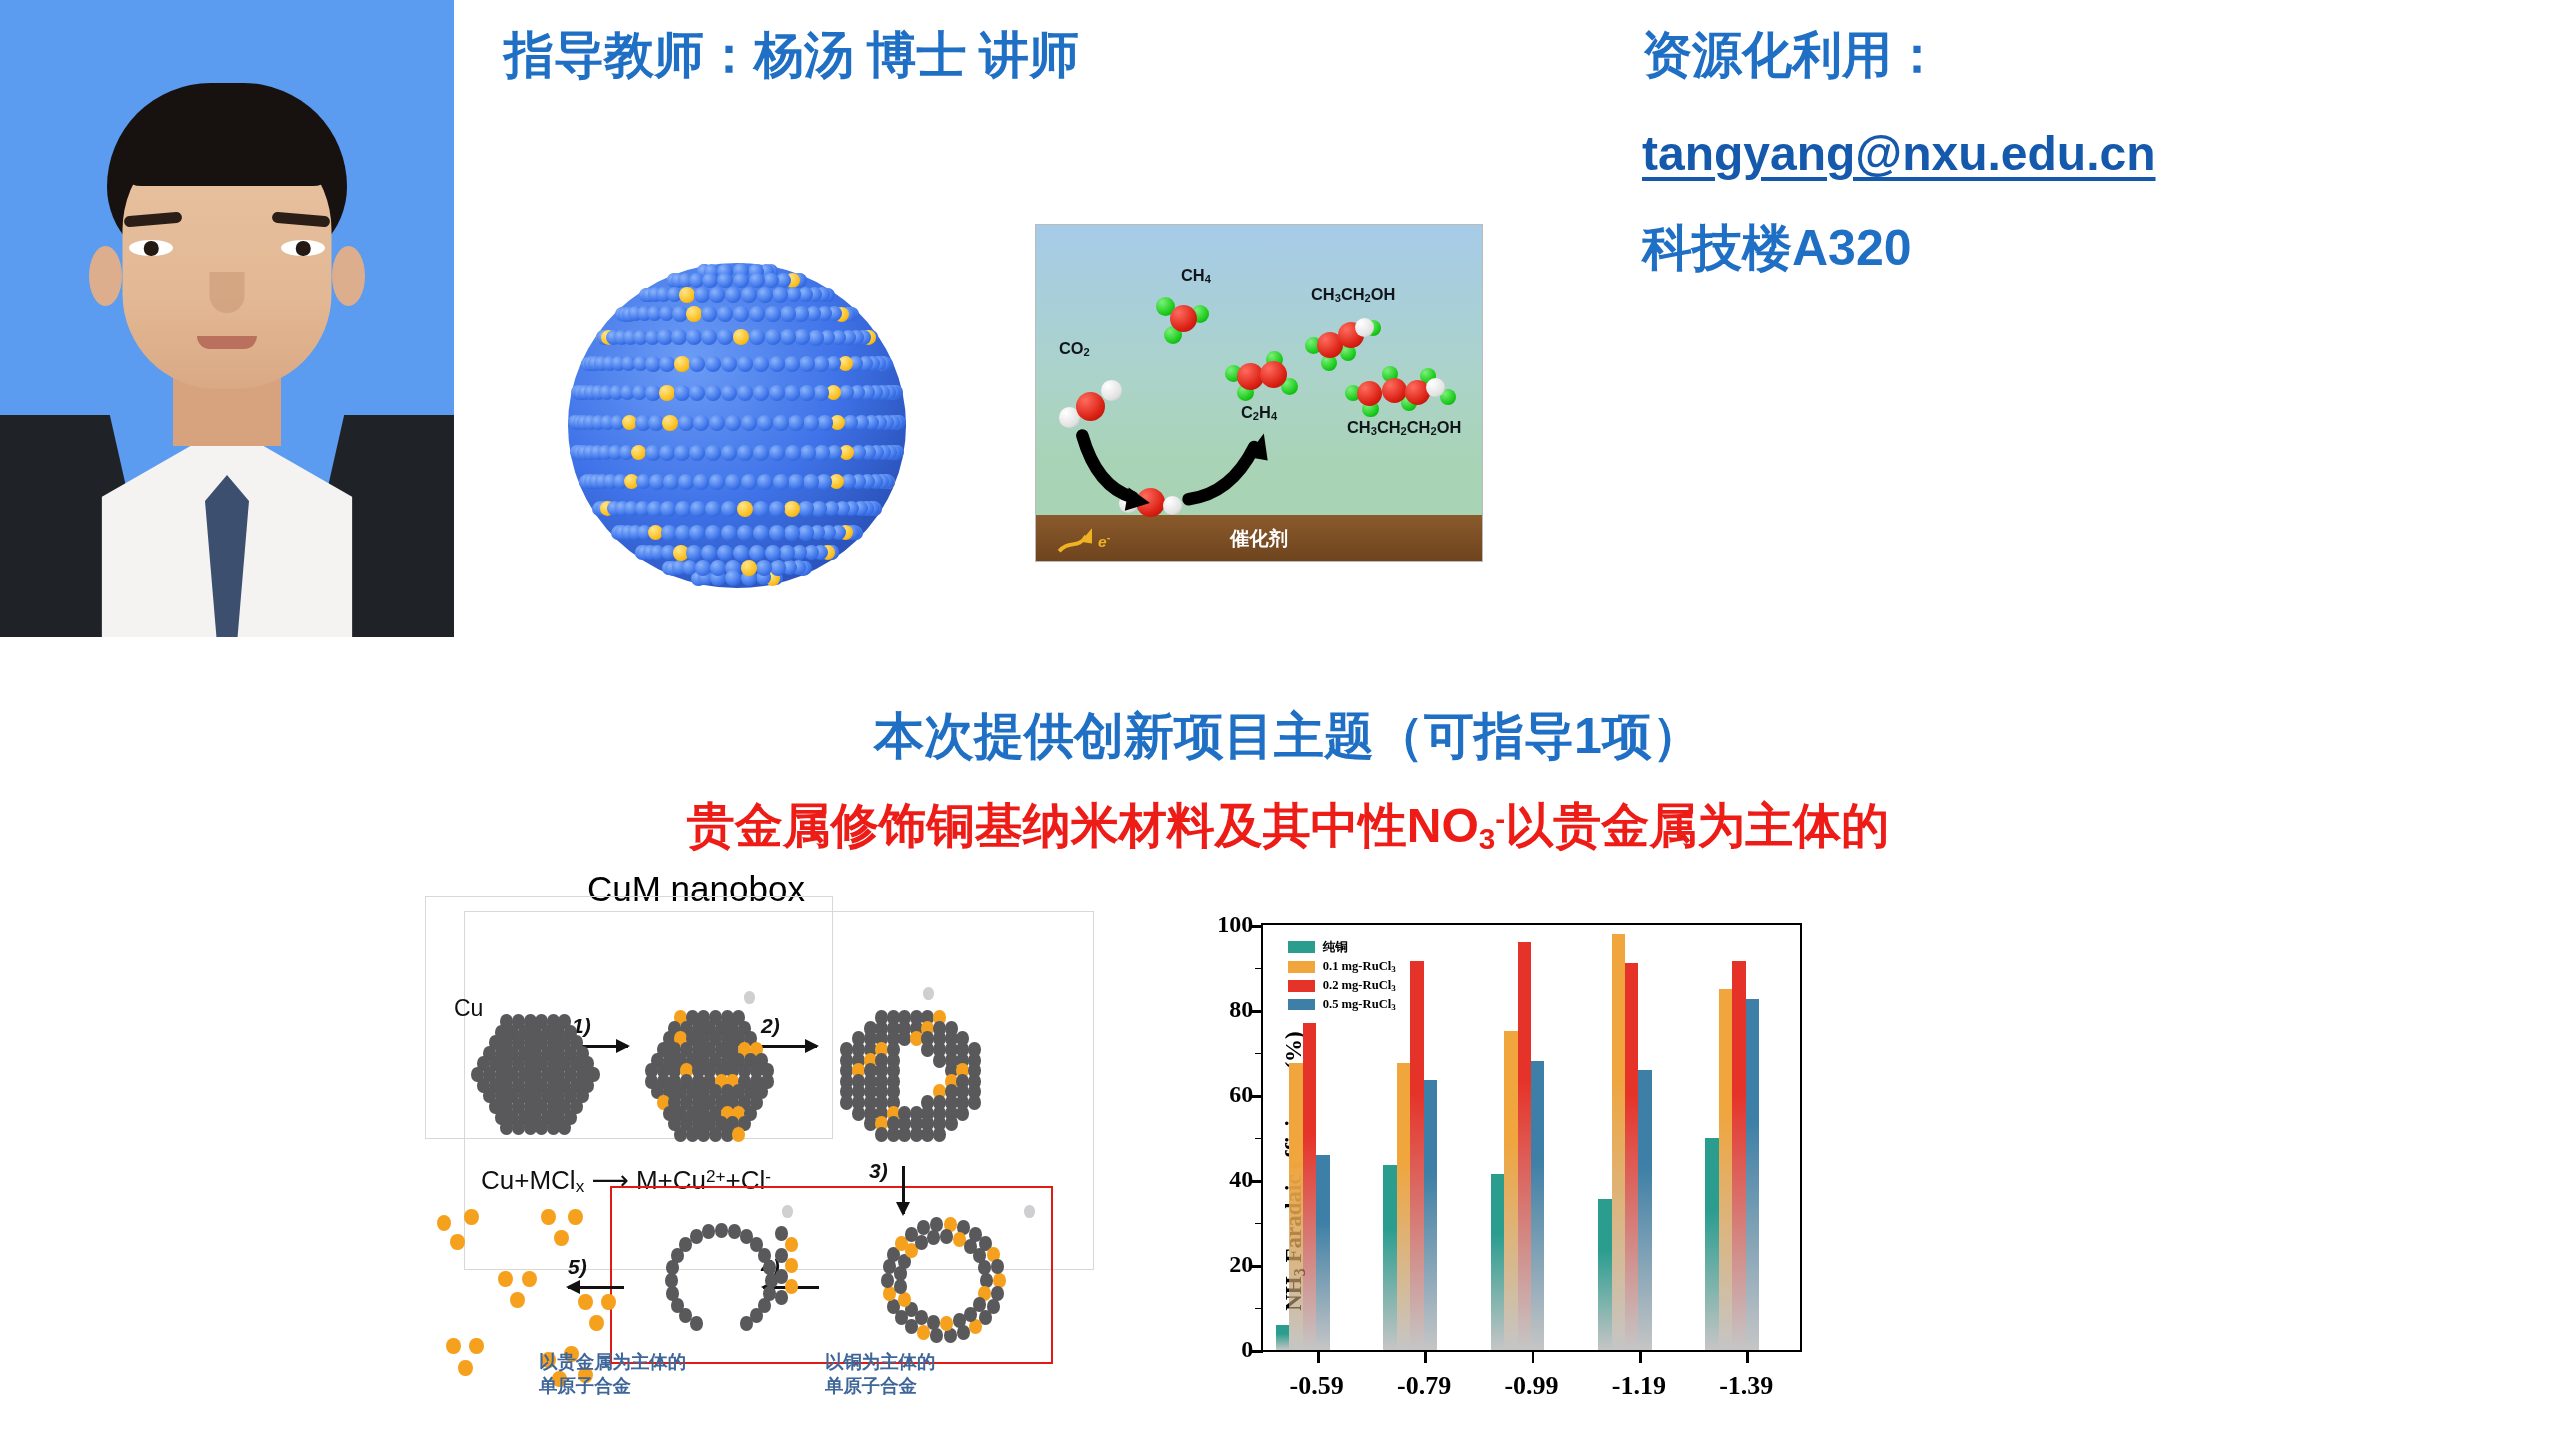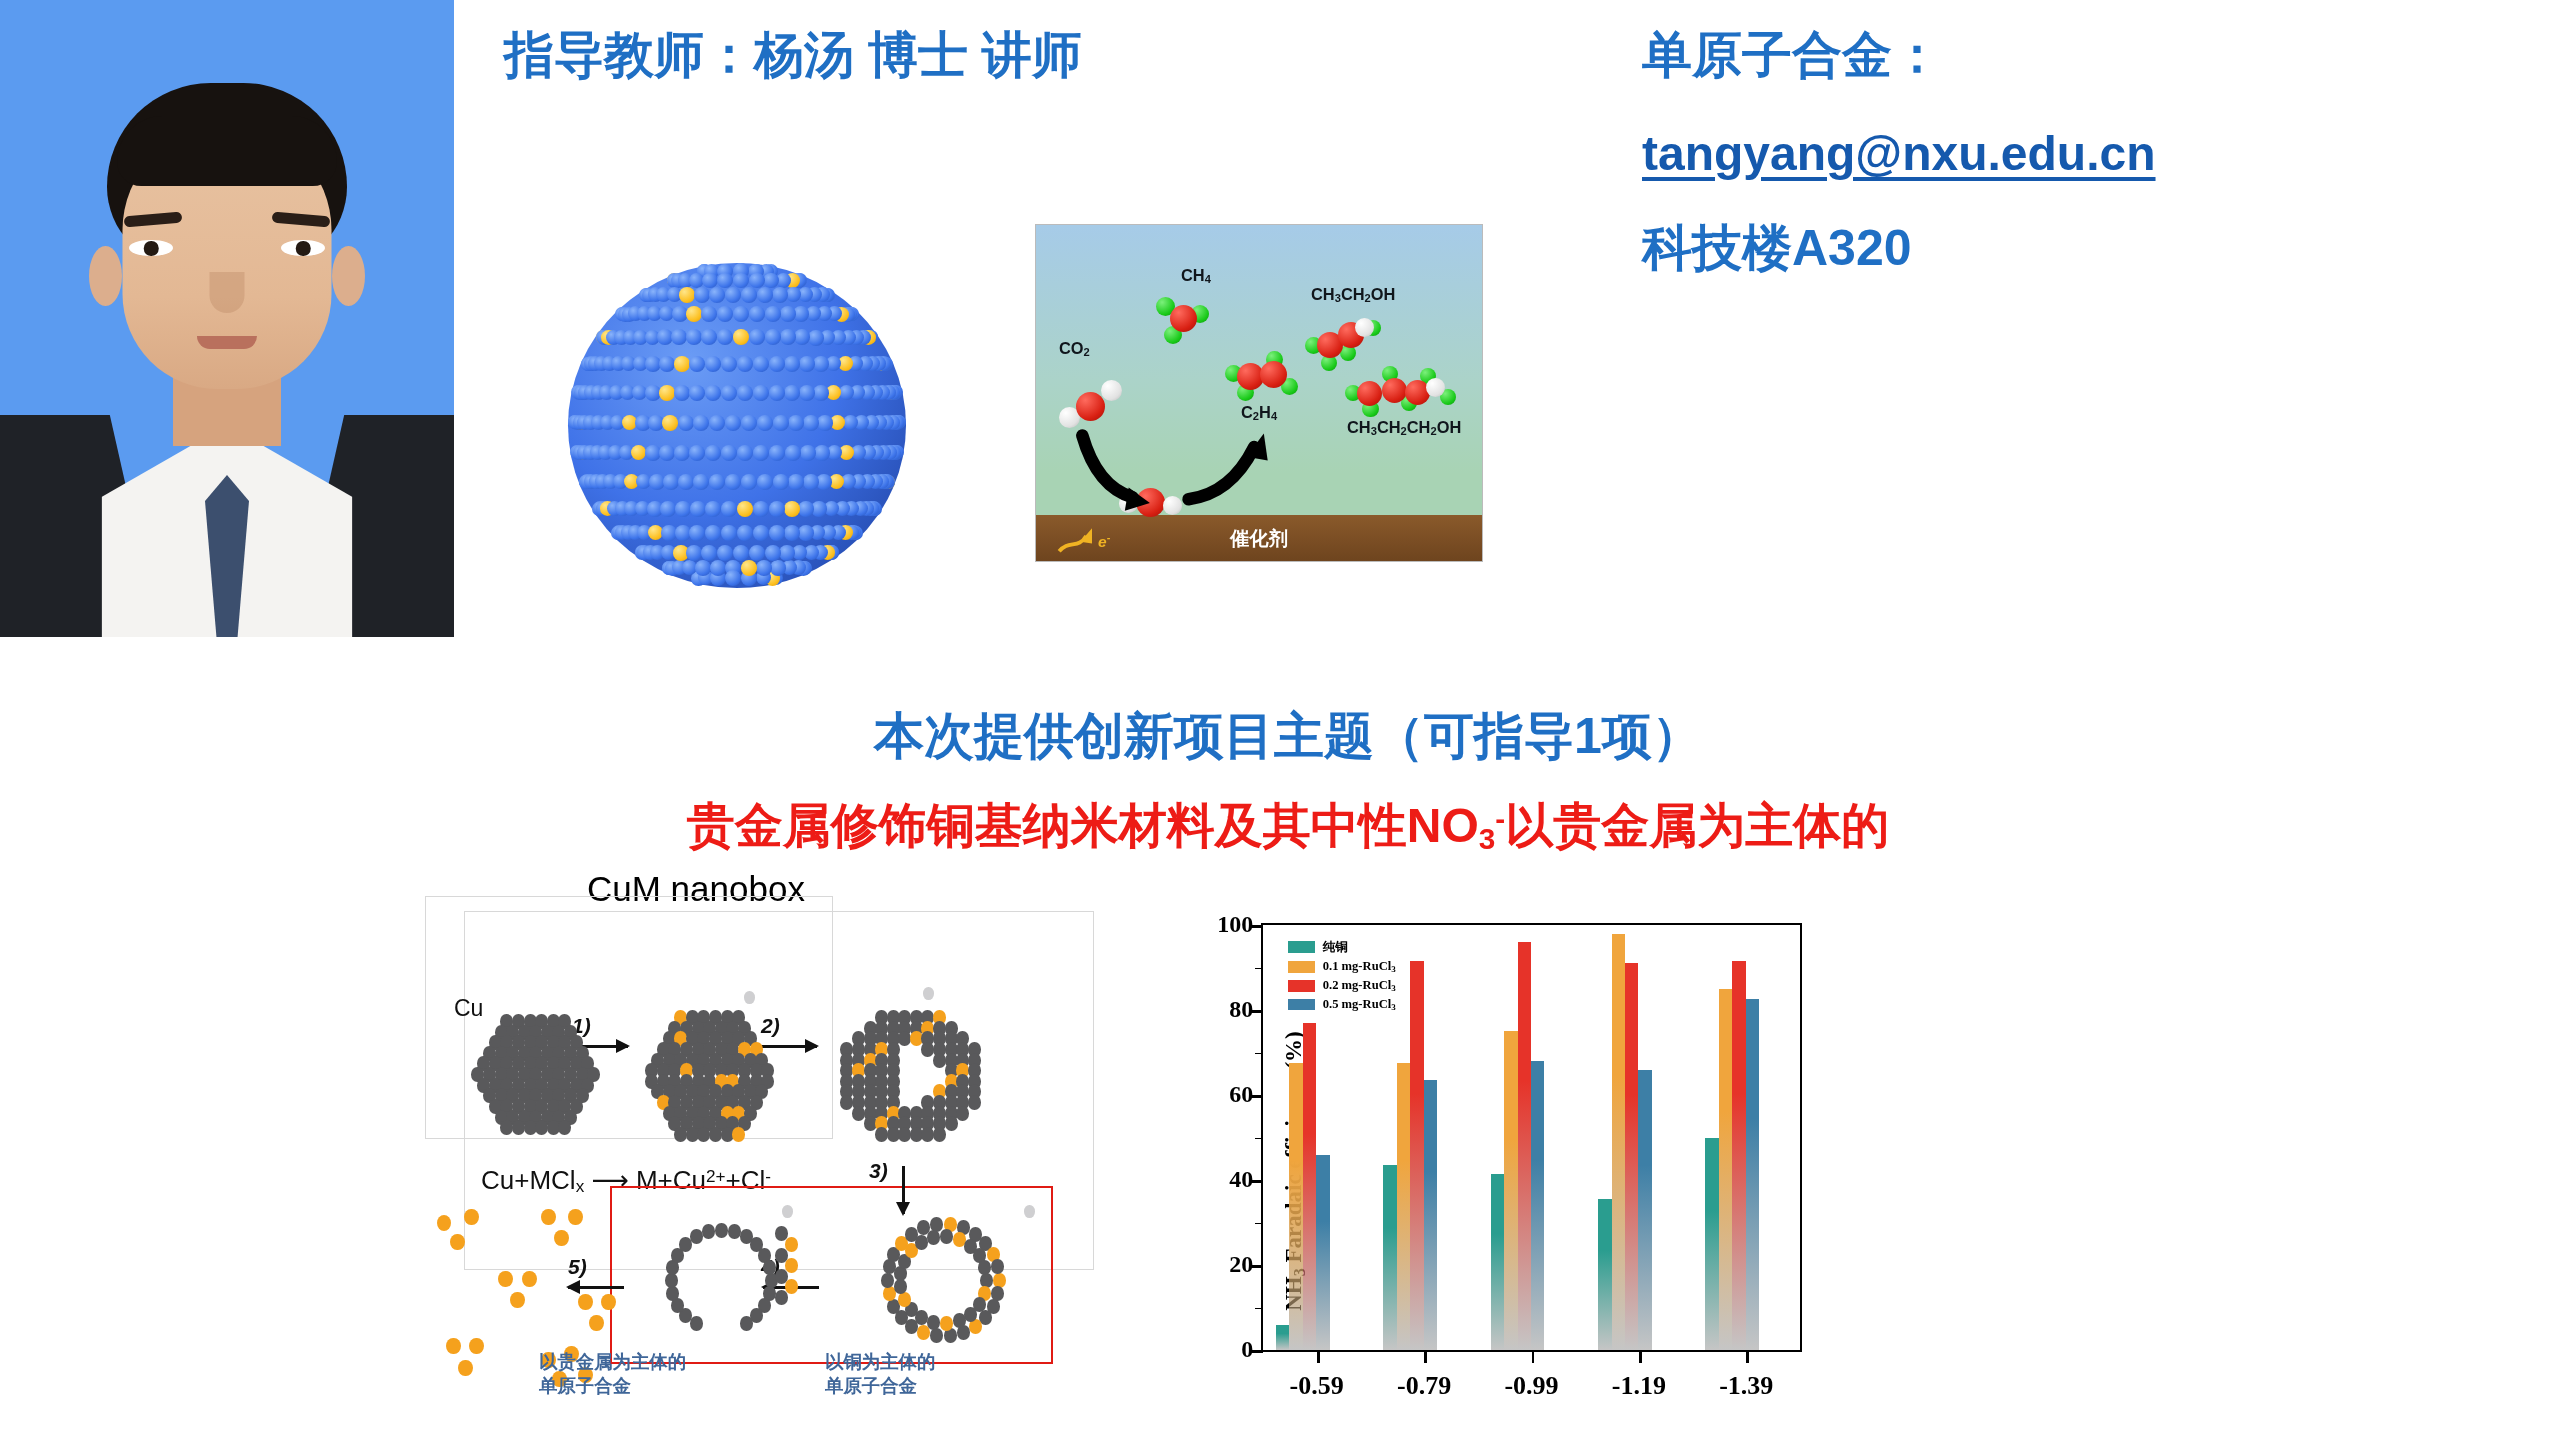--- a/index.html
+++ b/index.html
@@ -42,21 +42,21 @@
             clip-path:polygon(0 34%,50% 0,100% 34%,100% 100%,0 100%);}
   .ph-tie{position:absolute;left:50%;bottom:0;transform:translateX(-50%);
           width:44px;height:162px;background:#3c4f6e;
           clip-path:polygon(50% 0,100% 16%,74% 100%,26% 100%,0 16%);}
   .ph-suit-l,.ph-suit-r{position:absolute;bottom:0;width:193px;height:222px;
           background:#1f2227;}
   .ph-suit-l{left:-33px;clip-path:polygon(0 0,74% 0,100% 100%,0 100%);}
   .ph-suit-r{right:-33px;clip-path:polygon(26% 0,100% 0,100% 100%,0 100%);}
 
   
-  .hdr-left{position:absolute;left:504px;top:17.4px;width:1082px;}
+  .hdr-left{position:absolute;left:504px;top:17.4px;width:1082px;font-family:Liberation Serif, serif;}
   .hdr-right{position:absolute;left:1642px;top:17.4px;width:927px;}
   .blue-line{color:#1f6fc4;font-weight:bold;font-size:50px;line-height:1.52;
              white-space:nowrap;}
   .blue-line sub{font-size:.62em;vertical-align:-.22em;}
   .mail{color:#1559ad;font-weight:bold;font-size:48px;text-decoration:underline;
         text-underline-offset:6.8px;white-space:nowrap;}
 
   
   .sphere{position:absolute;left:568px;top:263px;width:338px;height:325px;}
   .sphere .core{position:absolute;inset:0;border-radius:50%;
@@ -173,21 +173,21 @@
     </div>
   <div class="ph-nose"></div>
   <div class="ph-mouth"></div>
 </div>
 
 <div class="hdr-left">
   <div class="blue-line">指导教师：杨汤 博士 讲师</div>
 </div>
 
 <div class="hdr-right">
-  <div class="blue-line">单原子合金：</div>
+  <div class="blue-line">资源化利用：</div>
   <div style="height:33px"></div>
   <div class="mail">tangyang@nxu.edu.cn</div>
   <div style="height:29px"></div>
   <div class="blue-line">科技楼A320</div>
   <div style="height:25px"></div>
 </div>
 
 <div class="sphere">
   <div class="core"></div>
   <div id="sphere-atoms">

